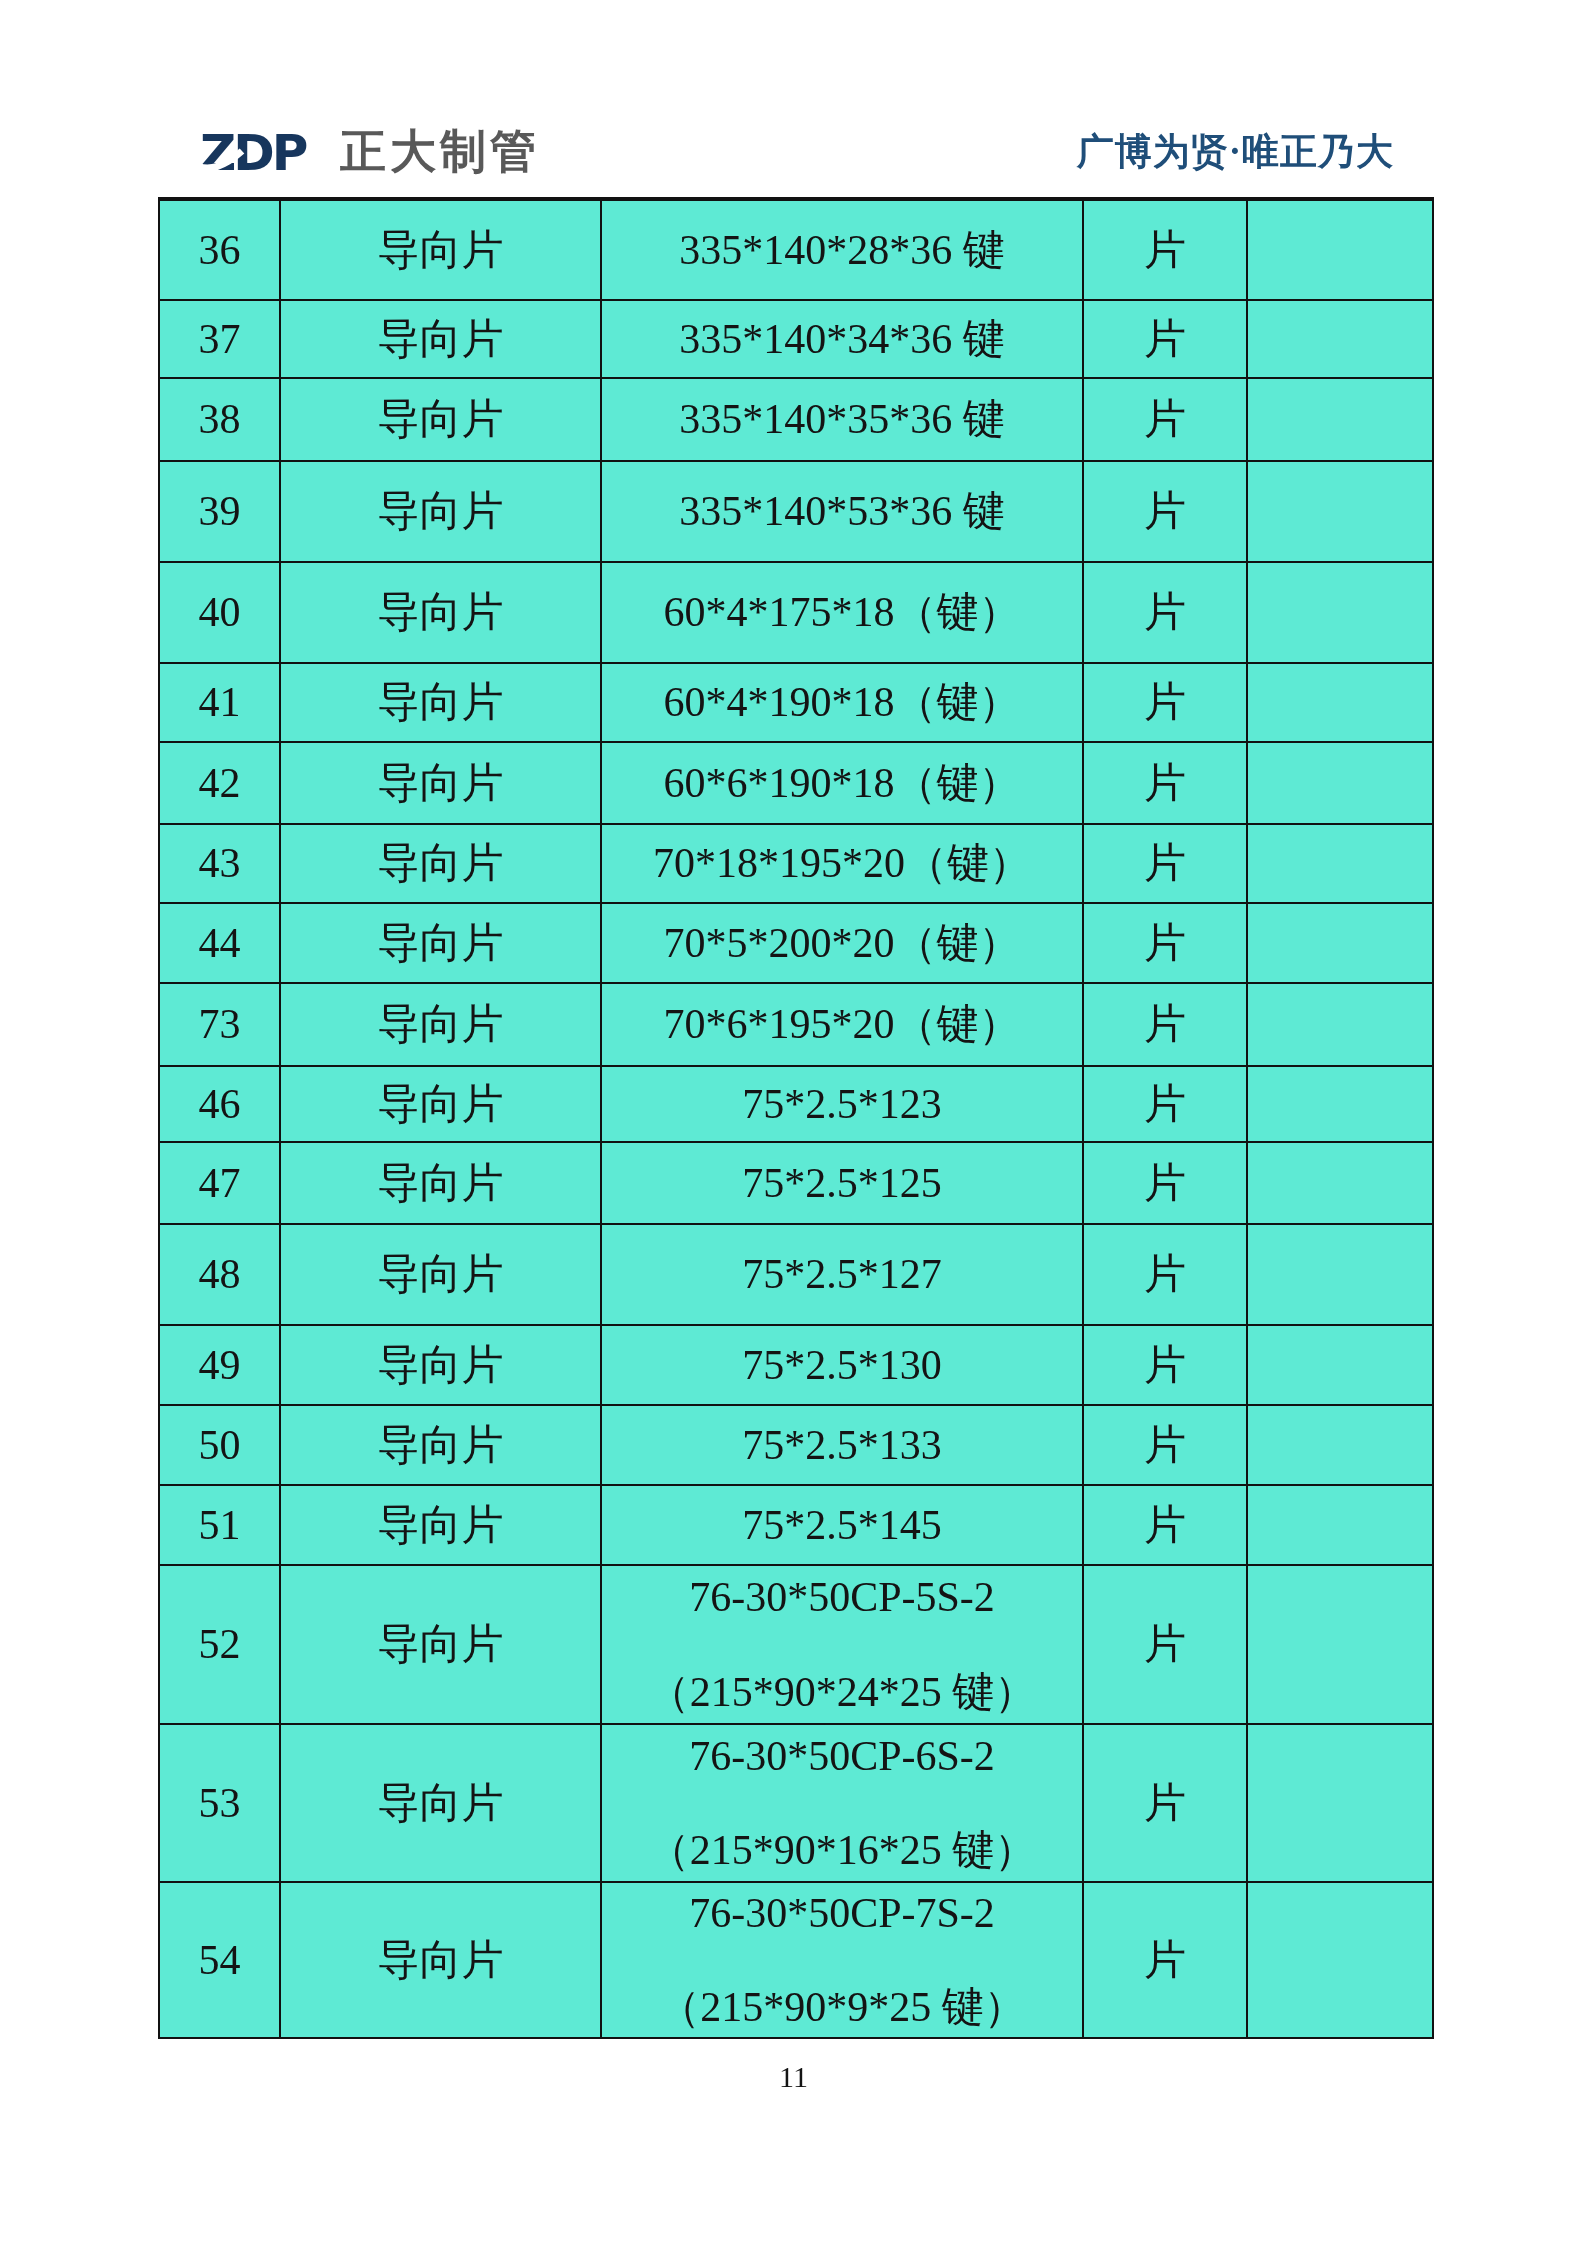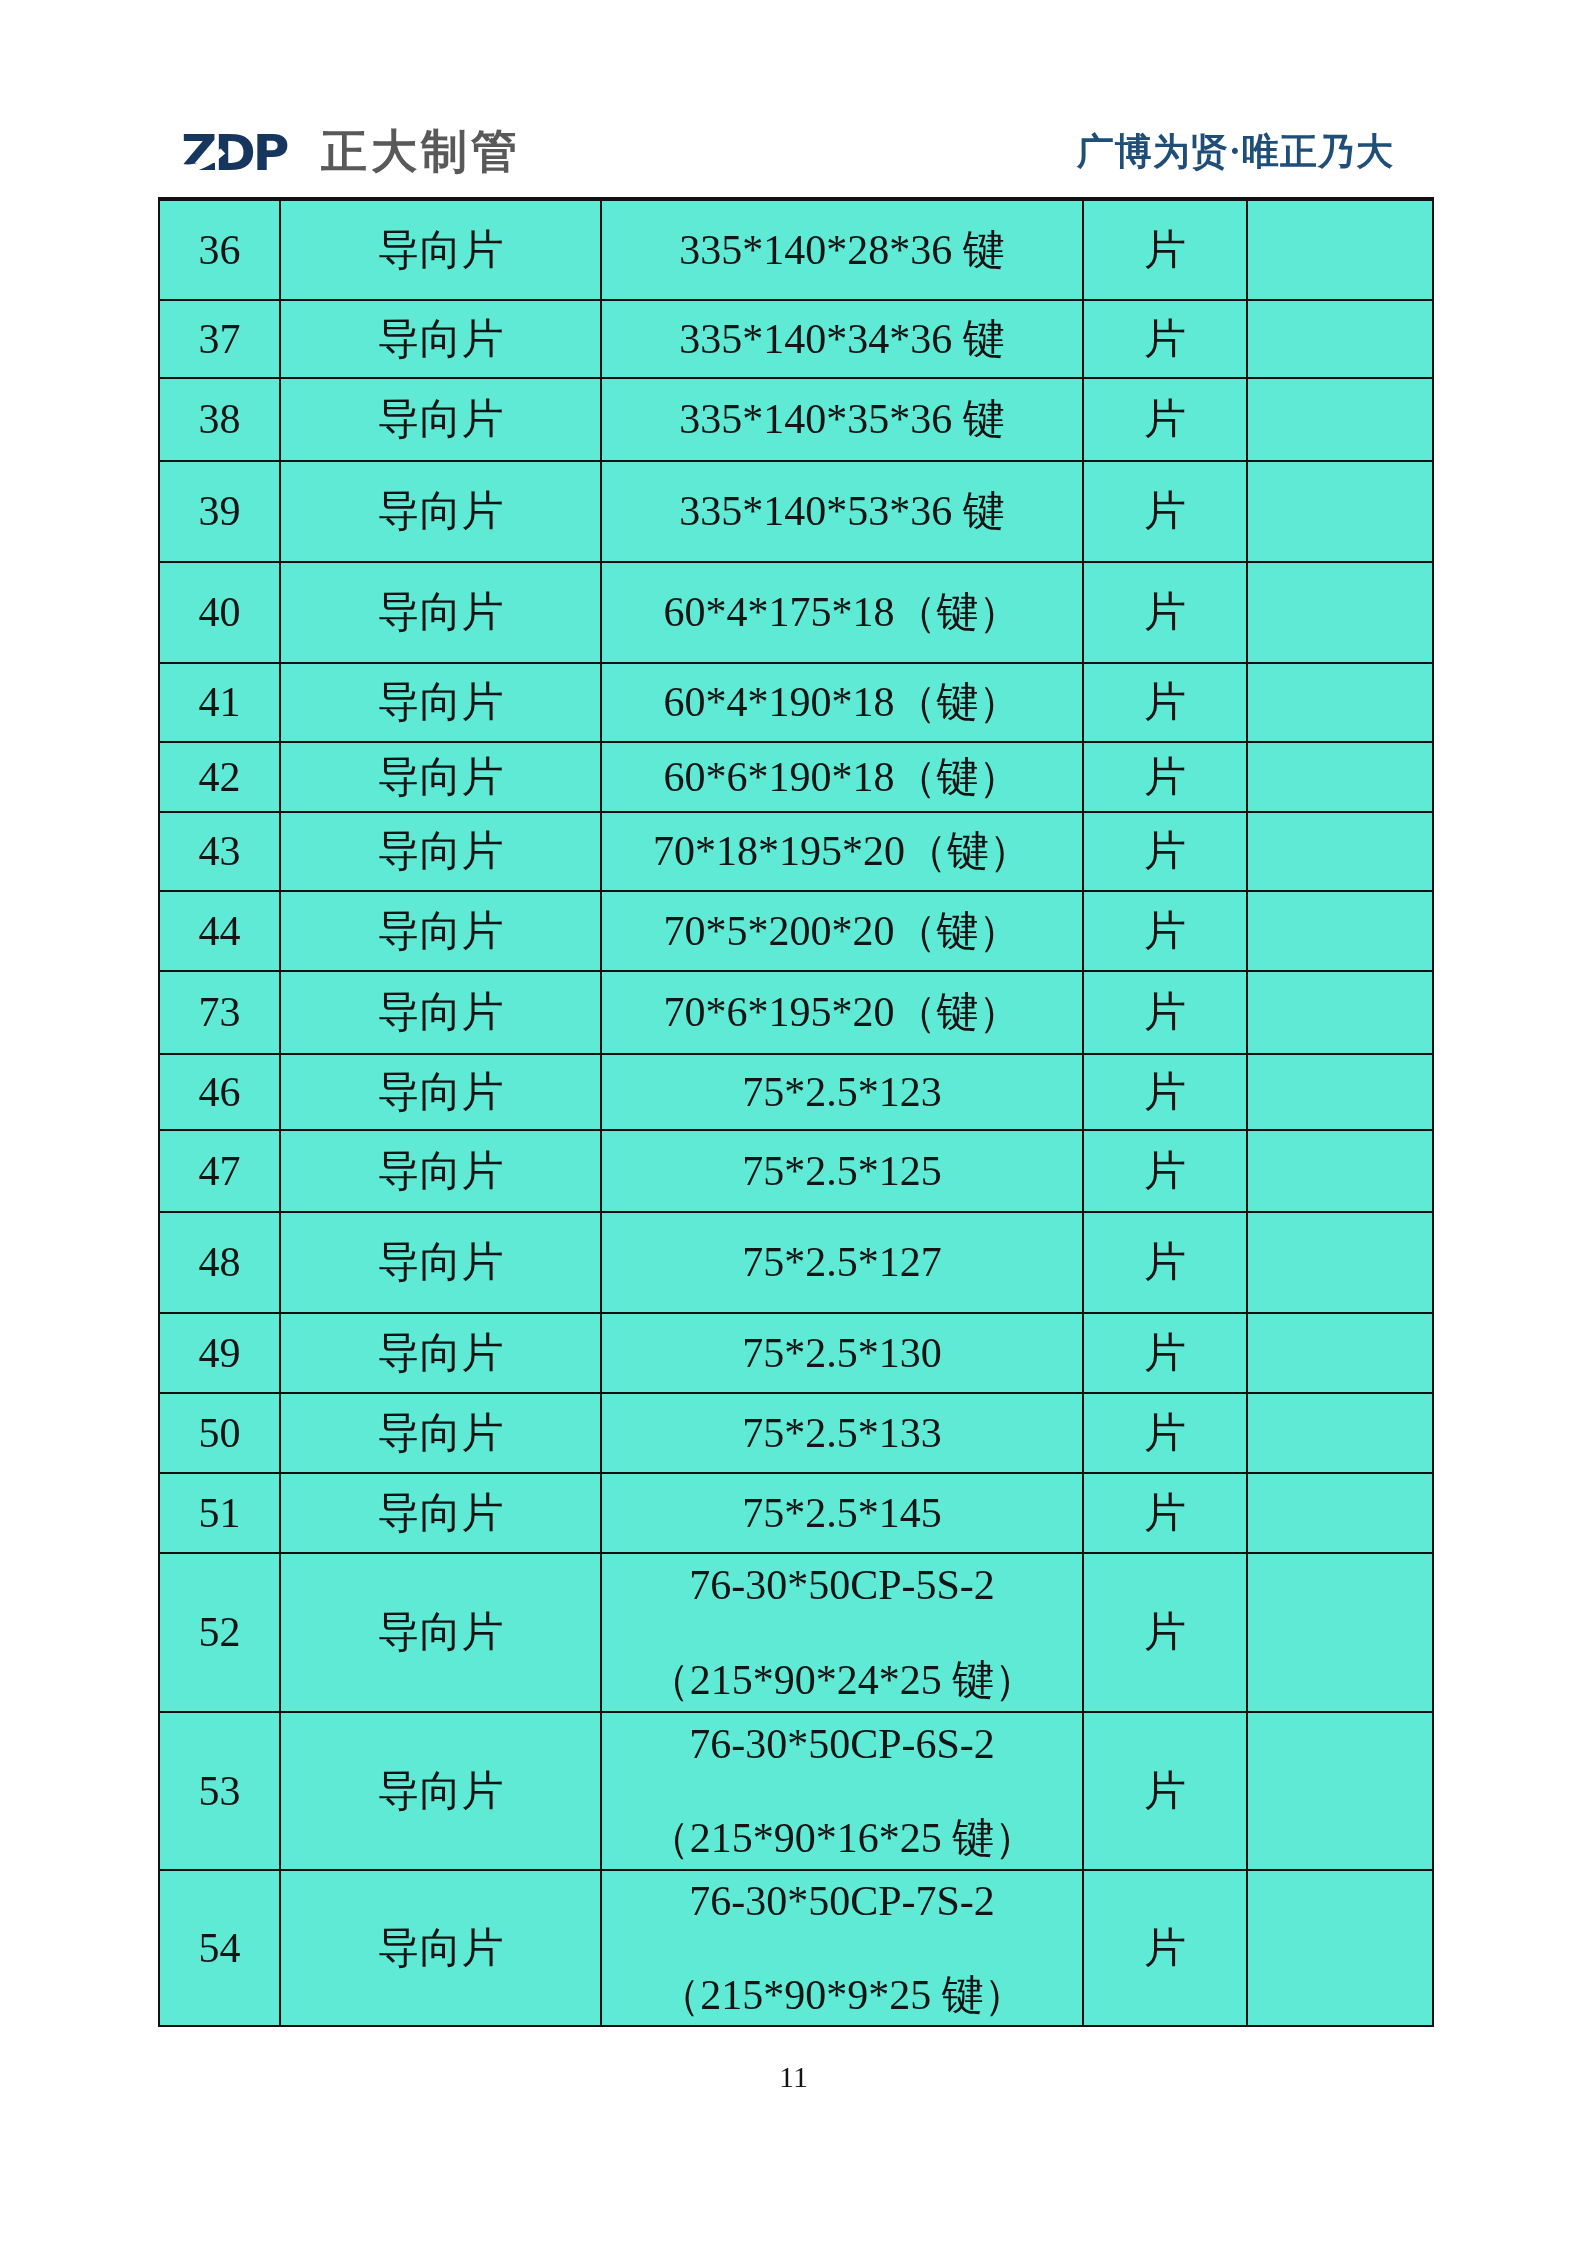--- a/index.html
+++ b/index.html
@@ -10,21 +10,21 @@
     position:relative;
     -webkit-font-smoothing:antialiased;
   }
   .page{position:absolute;inset:0;background:#ffffff;}
 
   
   .header{
     position:absolute;left:158px;top:108px;width:1274px;height:86px;
     display:flex;justify-content:space-between;align-items:center;
   }
-  .logo{display:flex;align-items:center;gap:14px;margin-left:23px;}
+  .logo{display:flex;align-items:center;gap:14px;margin-left:42px;}
   .logo-mark{display:block;}
   .logo-cn{
     font-family:"DejaVu Sans","Liberation Sans",sans-serif;
     font-weight:bold;font-size:46px;letter-spacing:4px;
     line-height:1;
   }
   .slogan{
     font-family:"Liberation Serif","DejaVu Serif",serif;
     font-weight:bold;font-size:37px;letter-spacing:1px;
     padding-right:38px;line-height:1;
@@ -127,21 +127,21 @@
         </tr>
         <tr style="height: 79px;">
           <td class="c-no">41</td>
           <td class="c-name">导向片</td>
           <td class="c-spec">
             <div>60*4*190*18（键）</div>
           </td>
           <td class="c-unit">片</td>
           <td class="c-note"></td>
         </tr>
-        <tr style="height: 70px;">
+        <tr style="height: 82px;">
           <td class="c-no">42</td>
           <td class="c-name">导向片</td>
           <td class="c-spec">
             <div>60*6*190*18（键）</div>
           </td>
           <td class="c-unit">片</td>
           <td class="c-note"></td>
         </tr>
         <tr style="height: 79px;">
           <td class="c-no">43</td>

